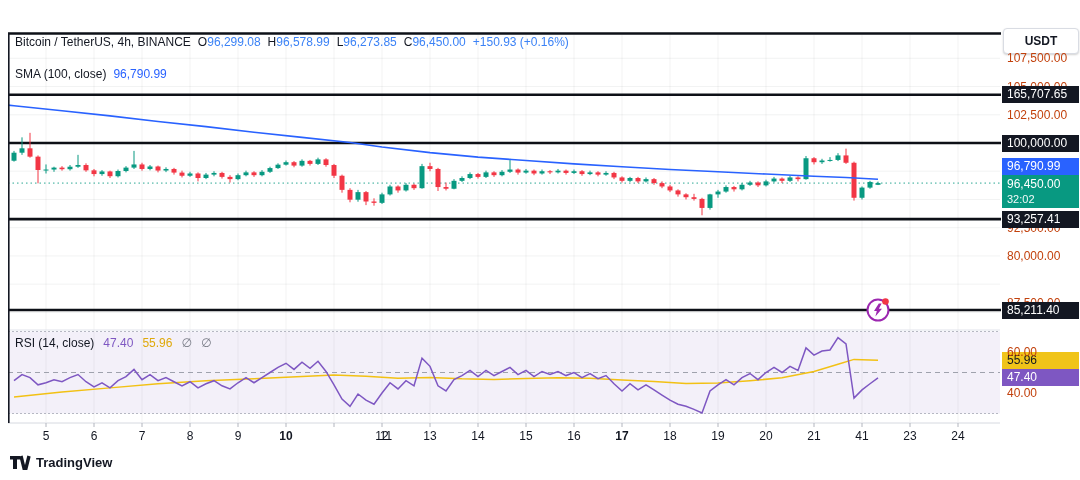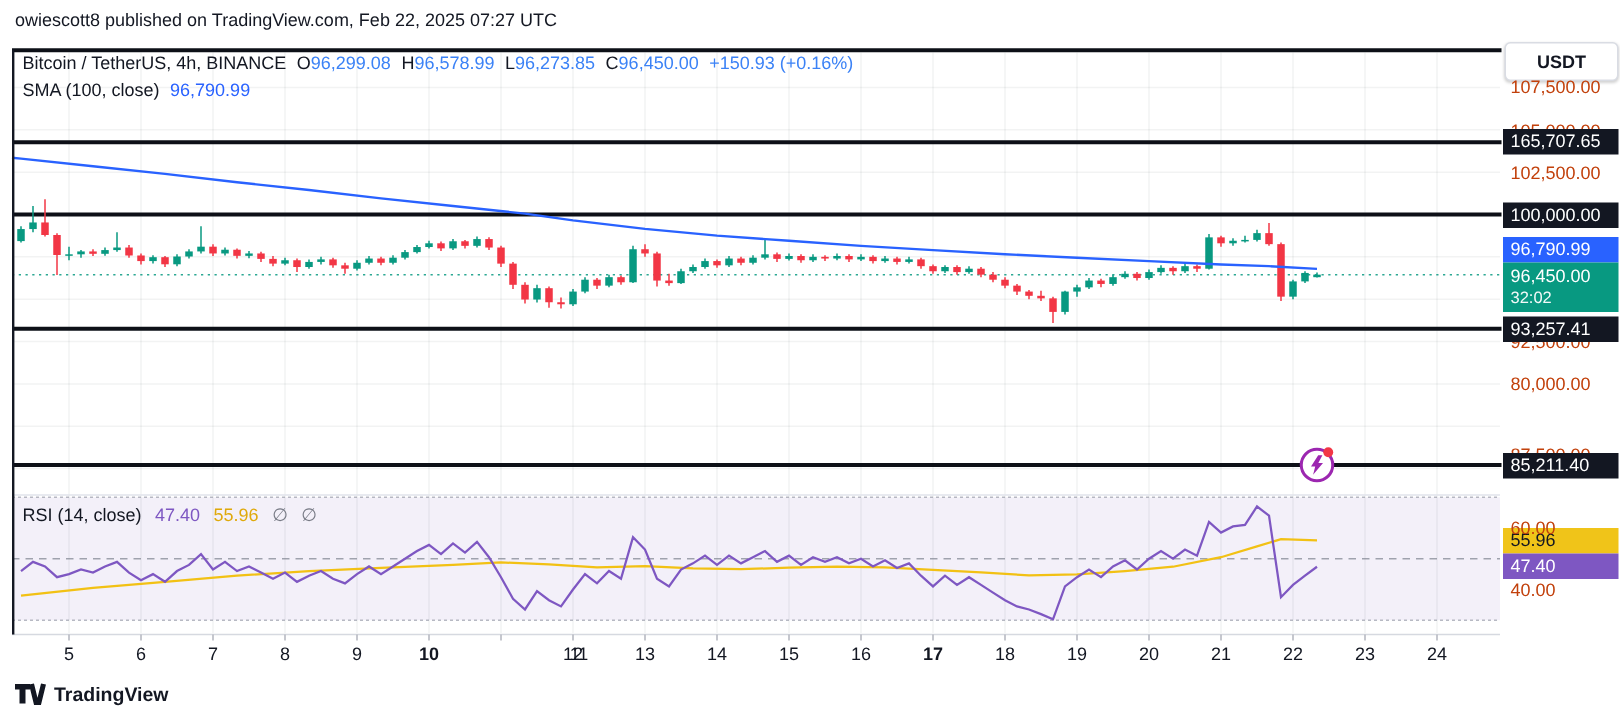--- a/index.html
+++ b/index.html
@@ -3,21 +3,21 @@
 <meta charset="utf-8">
 <style>
   html,body{margin:0;padding:0;}
   body{width:1080px;height:480px;overflow:hidden;background:#ffffff;
        font-family:"Liberation Sans","DejaVu Sans",sans-serif;color:#131722;}
   .root{position:relative;width:1080px;height:480px;}
   #chart-svg{position:absolute;left:0;top:0;}
   .attribution{position:absolute;left:10px;top:6px;font-size:12px;color:#131722;white-space:nowrap;}
   .legend{position:absolute;left:15px;display:flex;align-items:center;font-size:12px;white-space:nowrap;}
   .legend-1{top:35px;}
-  .legend-2{top:53px;text-align:center;}
+  .legend-2{top:67px;text-align:center;}
   .rsi-legend{top:336px;}
   .seg{margin-left:7px;}
   .seg:first-child{margin-left:0;}
   .val-green{color:#3b82f6;}
   .val-blue{color:#2962FF;margin-left:7px;}
   .val-purple{color:#7E57C2;margin-left:9px;}
   .val-yellow{color:#DFA90B;margin-left:9px;}
   .val-empty{color:#787b86;margin-left:9px;}
   .usdt-btn{position:absolute;left:1003px;top:28px;width:74px;height:24px;line-height:24px;
             text-align:center;background:#fff;border:1px solid #d9dce3;border-radius:4px;
@@ -335,21 +335,20 @@
       <line x1="958" y1="423" x2="958" y2="427" stroke="#b2b5be" stroke-width="1"></line>
       <g transform="translate(878,310.0084697910786)">
         <circle cx="0" cy="0" r="10.5" fill="#ffffff" stroke="#9C27B0" stroke-width="2"></circle>
         <path d="M0.8,-6.5 L-4,1 L-1.2,1 L-2.6,6.5 L4,-1.3 L0.9,-1.3 L3.6,-6.5 Z" fill="#9C27B0"></path>
         <circle cx="7.5" cy="-8.5" r="3.3" fill="#F23645"></circle>
       </g>
       <rect x="8" y="34" width="992" height="296" fill="rgba(0,0,0,0)"></rect>
       <rect x="8" y="330" width="992" height="93" fill="rgba(0,0,0,0)"></rect>
     </svg>
 
-  <div class="attribution">owiescott8 published on TradingView.com, Feb 22, 2025 07:27 UTC</div>
 
   <div class="legend legend-1">
     <span class="seg">Bitcoin / TetherUS, 4h, BINANCE</span>
     <span class="seg"><span>O</span><span class="val-green">96,299.08</span></span>
     <span class="seg"><span>H</span><span class="val-green">96,578.99</span></span>
     <span class="seg"><span>L</span><span class="val-green">96,273.85</span></span>
     <span class="seg"><span>C</span><span class="val-green">96,450.00</span></span>
     <span class="seg val-green">+150.93 (+0.16%)</span>
   </div>
 
@@ -409,16 +408,16 @@
     <div class="time-label" style="left: 382px;">12</div>
     <div class="time-label" style="left: 430px;">13</div>
     <div class="time-label" style="left: 478px;">14</div>
     <div class="time-label" style="left: 526px;">15</div>
     <div class="time-label" style="left: 574px;">16</div>
     <div class="time-label bold" style="left: 622px;">17</div>
     <div class="time-label" style="left: 670px;">18</div>
     <div class="time-label" style="left: 718px;">19</div>
     <div class="time-label" style="left: 766px;">20</div>
     <div class="time-label" style="left: 814px;">21</div>
-    <div class="time-label" style="left: 862px;">22</div>
+    <div class="time-label" style="left: 862px;">41</div>
     <div class="time-label" style="left: 910px;">23</div>
     <div class="time-label" style="left: 958px;">24</div>
   </div>
 
 </body></html>

